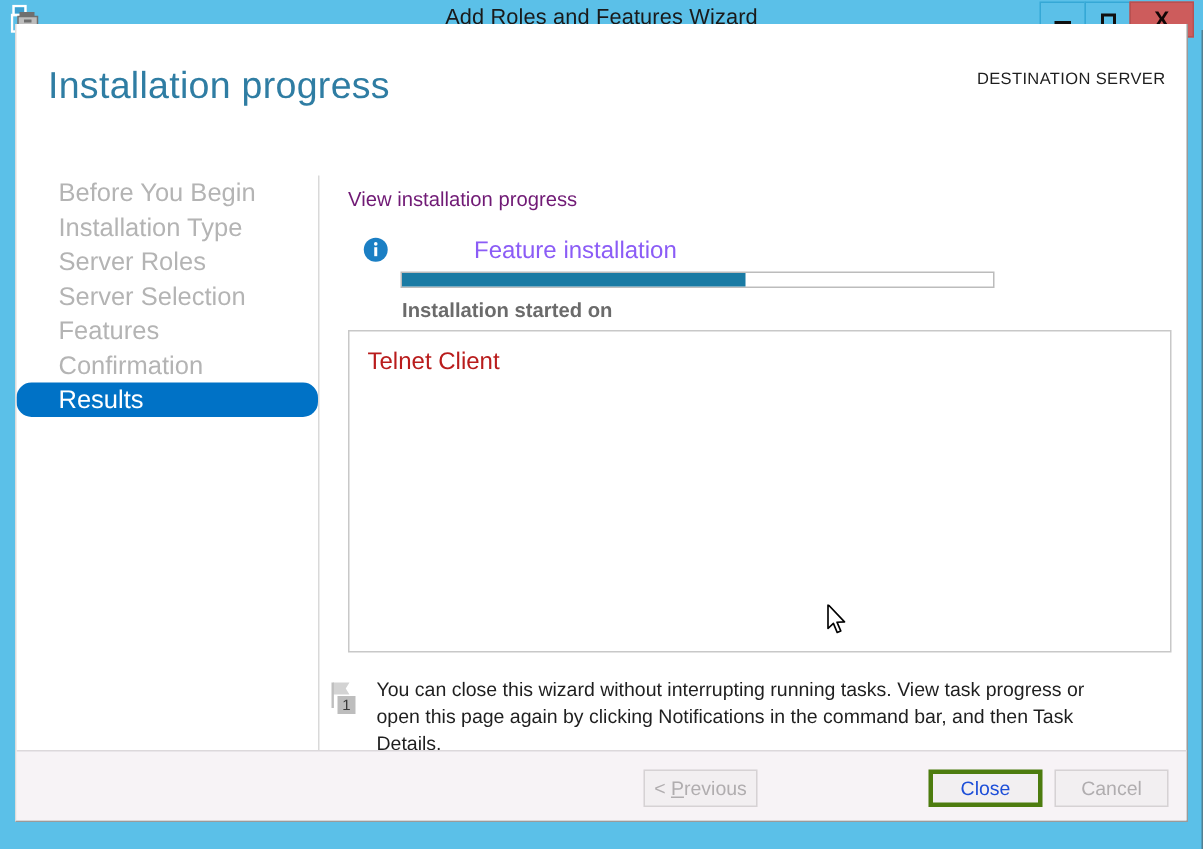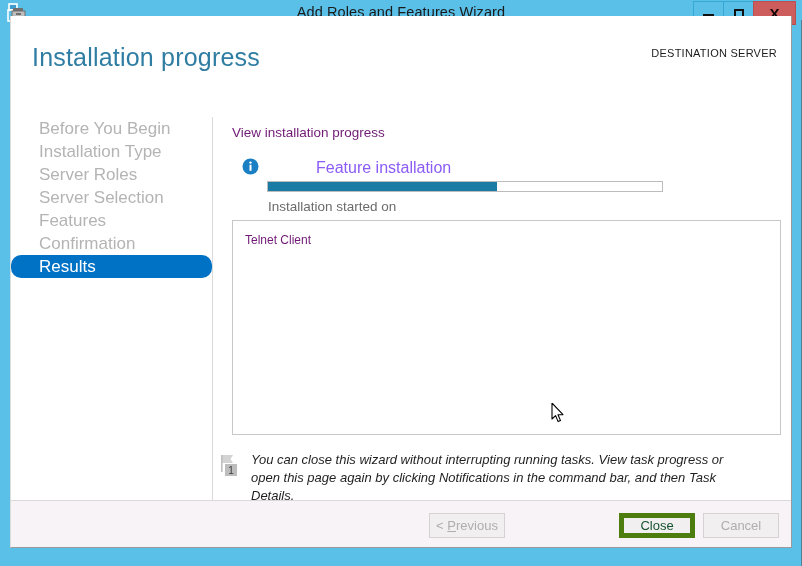--- a/index.html
+++ b/index.html
@@ -186,34 +186,35 @@
   .progress-fill {
     height: 100%;
     background: #1a7ba4;
   }
   .progress-status {
     position: absolute;
     left: 55px; top: 82px;
     font-size: 13.5px;
     color: #6b6b6b;
     white-space: nowrap;
+    font-weight: bold;
   }
 
   .result-box {
     position: absolute;
     left: 19px; top: 103px;
     width: 549px; height: 215px;
     background: #ffffff;
     border: 1px solid #c8c8c8;
     box-sizing: border-box;
     overflow: hidden;
   }
   .result-item {
-    font-size: 12px;
-    color: #701a75;
+    font-size: 16px;
+    color: #b91c1c;
     padding: 12px 0 0 12px;
     white-space: nowrap;
   }
 
   .notice {
     position: absolute;
     left: 6px; top: 334px;
     width: 560px;
     display: flex;
   }
@@ -222,21 +223,20 @@
     flex: 0 0 22px;
     margin-top: 2px;
     position: relative;
   }
   .notice-text {
     margin-left: 10px;
     font-size: 13px;
     color: #1f1f1f;
     line-height: 18px;
     max-width: 500px;
-    font-style: italic;
   }
 
   .export-link {
     position: absolute;
     left: 19px; top: 381px;
     font-size: 13.5px;
     color: #17699a;
     cursor: pointer;
     white-space: nowrap;
   }
@@ -262,22 +262,22 @@
     color: #b0adaf;
     box-sizing: border-box;
     display: flex;
     align-items: center;
     justify-content: center;
     cursor: default;
     white-space: nowrap;
   }
   .btn.primary {
     background: #f2eff1;
-    border: 5px solid #4d7c0f;
-    color: #14532d;
+    border: 3px solid #4d7c0f;
+    color: #1d4ed8;
     cursor: pointer;
   }
   .btn u { text-decoration: underline; }
 
   #btn-previous { left: 418px; }
   #btn-next     { left: 500px; margin-top: 36px; }
   #btn-close    { left: 608px; }
   #btn-cancel   { left: 692px; }
 
   

